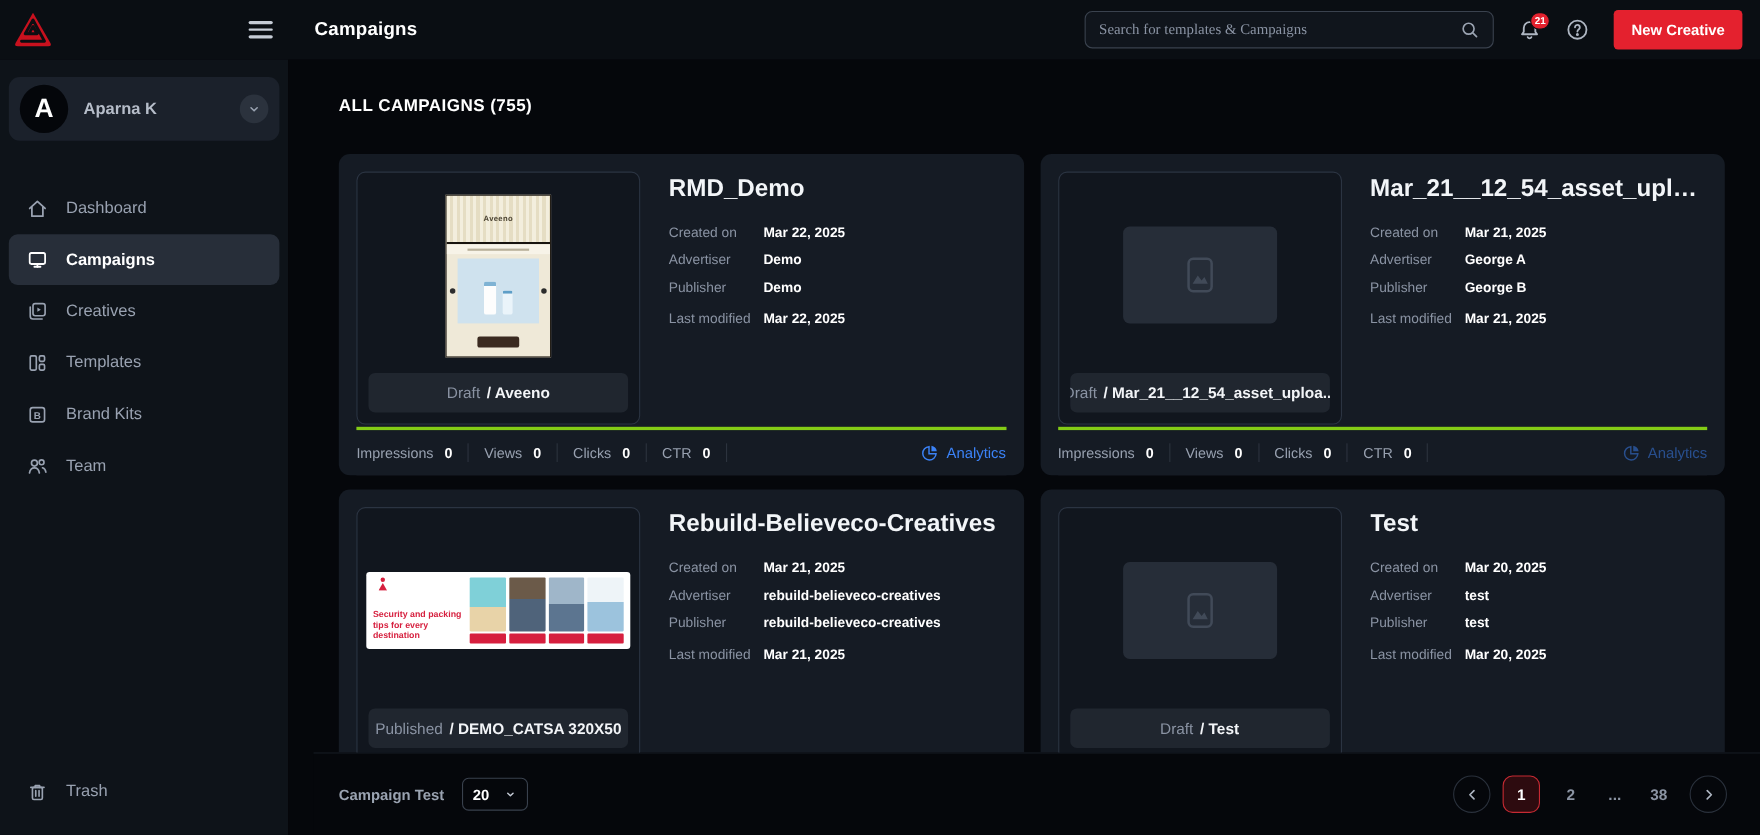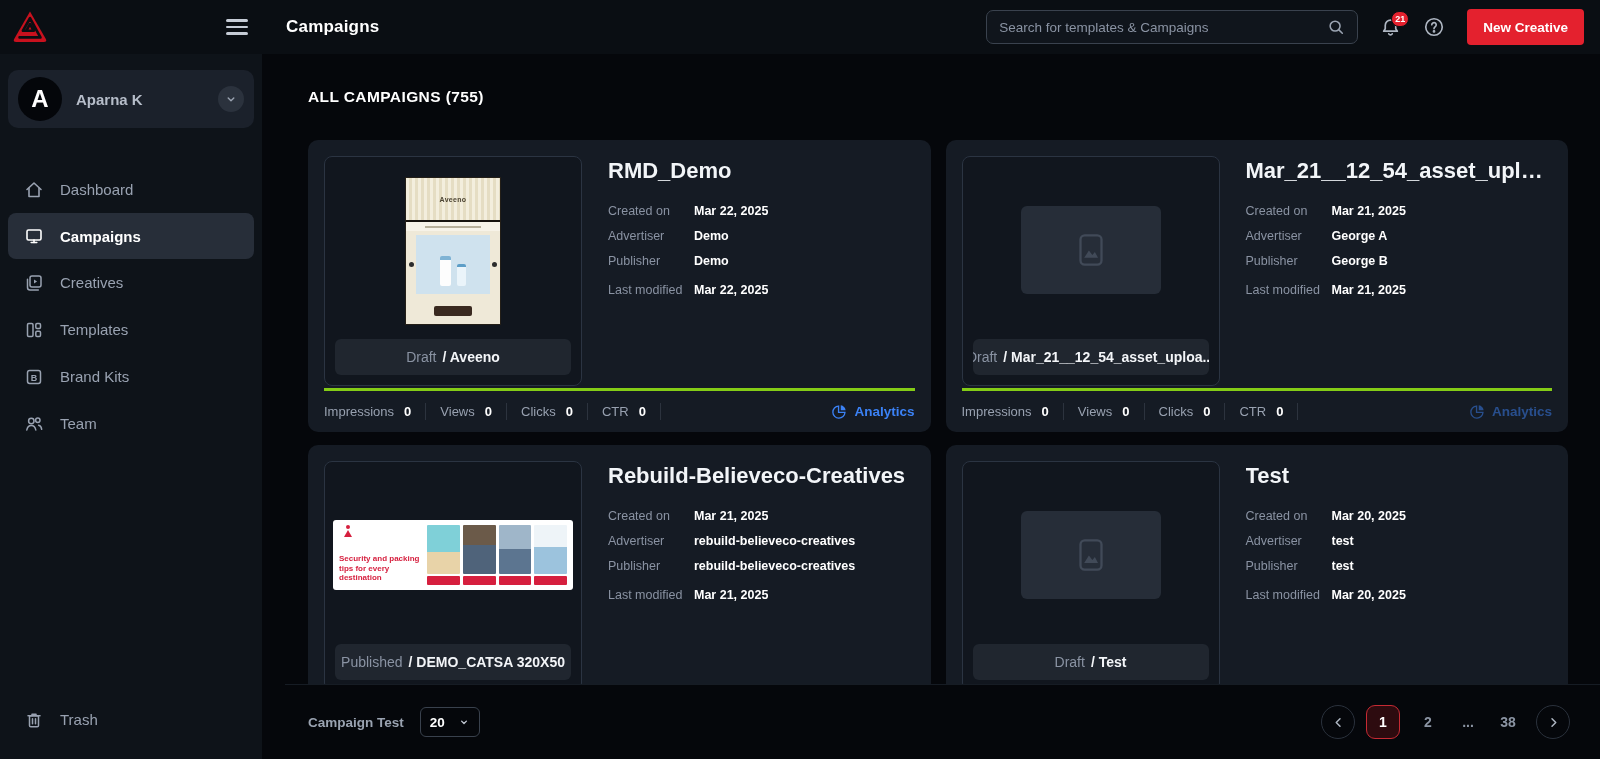--- a/index.html
+++ b/index.html
@@ -9,21 +9,21 @@
 
   
   .topbar { position:absolute; top:0; left:0; right:0; height:54px; background:#0a0e13; display:flex; align-items:center; z-index:5; }
   .topbar-left { width:262px; display:flex; align-items:center; justify-content:space-between; padding:0 14px 0 10px; flex:none; }
   .logo { width:40px; height:42px; display:block; }
   .hamburger { width:22px; cursor:pointer; }
   .hamburger span { display:block; height:2.5px; background:#c6ccd6; border-radius:2px; margin:4px 0; }
   .topbar-title { margin-left:24px; font-size:17px; font-weight:700; color:#ffffff; letter-spacing:.2px; }
   .topbar-right { margin-left:auto; display:flex; align-items:center; gap:22px; padding-right:16px; }
   .searchbox { display:flex; align-items:center; background:#10151c; border:1px solid #3a424e; border-radius:7px; height:34px; padding:0 12px; }
-  .searchbox input { background:transparent; border:0; outline:none; color:#15803d; font-size:13.5px; font-family:Liberation Sans, sans-serif; flex:1; }
+  .searchbox input { background:transparent; border:0; outline:none; color:#15803d; font-size:13.5px; font-family:Liberation Serif, serif; flex:1; }
   .searchbox input::placeholder { color:#8a93a3; }
   .searchbox.top { width:372px; }
   .searchbox .mag { color:#9aa3b1; flex:none; }
   .iconbtn { position:relative; color:#aeb6c2; cursor:pointer; display:flex; }
   .badge { position:absolute; top:-6px; right:-8px; min-width:16px; height:16px; background:#e4212e; border-radius:9px; color:#fff; font-size:9px; font-weight:700; display:flex; align-items:center; justify-content:center; padding:0 3px; border:1.5px solid #0a0e13; }
   .btn-red { background:#e4212e; color:#fff; border:0; border-radius:4px; height:36px; padding:0 16px; font-size:13.5px; font-weight:700; font-family:inherit; cursor:pointer; }
 
   
   .sidebar { position:absolute; top:54px; left:0; width:262px; bottom:0; background:#0e1319; }
   .user-card { margin:16px 8px 0; height:58px; background:#1b212b; border-radius:10px; display:flex; align-items:center; padding:0 10px; cursor:pointer; }
@@ -57,21 +57,21 @@
   .details { flex:1; min-width:0; padding-top:2px; }
   .card-title { font-size:22px; font-weight:700; color:#f2f5f8; white-space:nowrap; overflow:hidden; text-overflow:ellipsis; margin-bottom:20px; }
   .meta-row { display:flex; font-size:12.5px; margin-bottom:11px; align-items:baseline; }
   .meta-row.gap-top { margin-top:15px; }
   .meta-label { width:86px; color:#8a93a3; flex:none; }
   .meta-value { color:#ffffff; font-weight:700; white-space:nowrap; overflow:hidden; text-overflow:ellipsis; }
   .stats { height:45px; display:flex; align-items:center; border-top:3px solid #84cc16; border-bottom:1px solid #232a34; font-size:13px; }
   .s-label { color:#98a1b0; }
   .s-val { color:#fff; font-weight:700; margin-left:10px; }
   .s-div { width:1px; height:17px; background:#2c333e; margin:0 14px; }
-  .analytics { margin-left:auto; display:flex; align-items:center; gap:7px; color:#3b82f6; font-size:13.5px; font-weight:700; cursor:pointer; text-decoration:none; }
+  .analytics { margin-left:auto; display:flex; align-items:center; gap:7px; color:#3b82f6; font-size:13.5px; font-weight:400; cursor:pointer; text-decoration:none; }
   .dim { opacity:.5; }
 
   
   .ph-thumb { width:140px; height:88px; background:#262d38; border-radius:6px; display:flex; align-items:center; justify-content:center; color:#414a58; margin-bottom:42px; }
   .aveeno { width:96px; height:148px; margin-bottom:40px; background:#efe9d8; border:1px solid #241f18; display:flex; flex-direction:column; overflow:hidden; }
   .av-top { height:44px; background:repeating-linear-gradient(90deg,#f3eedd 0 3px,#e5ddc3 3px 6px); border-bottom:2px solid #17130e; display:flex; align-items:center; justify-content:center; }
   .av-brand { font-size:7px; font-weight:700; color:#4c4433; letter-spacing:.3px; }
   .av-strip { height:9px; background:#f7f3e8; display:flex; align-items:center; justify-content:center; }
   .av-strip i { display:block; width:60%; height:2px; background:#b8b09a; }
   .av-blue { flex:1; margin:4px 10px; background:#cfe2ee; display:flex; align-items:flex-end; justify-content:center; gap:6px; padding-bottom:8px; position:relative; }

